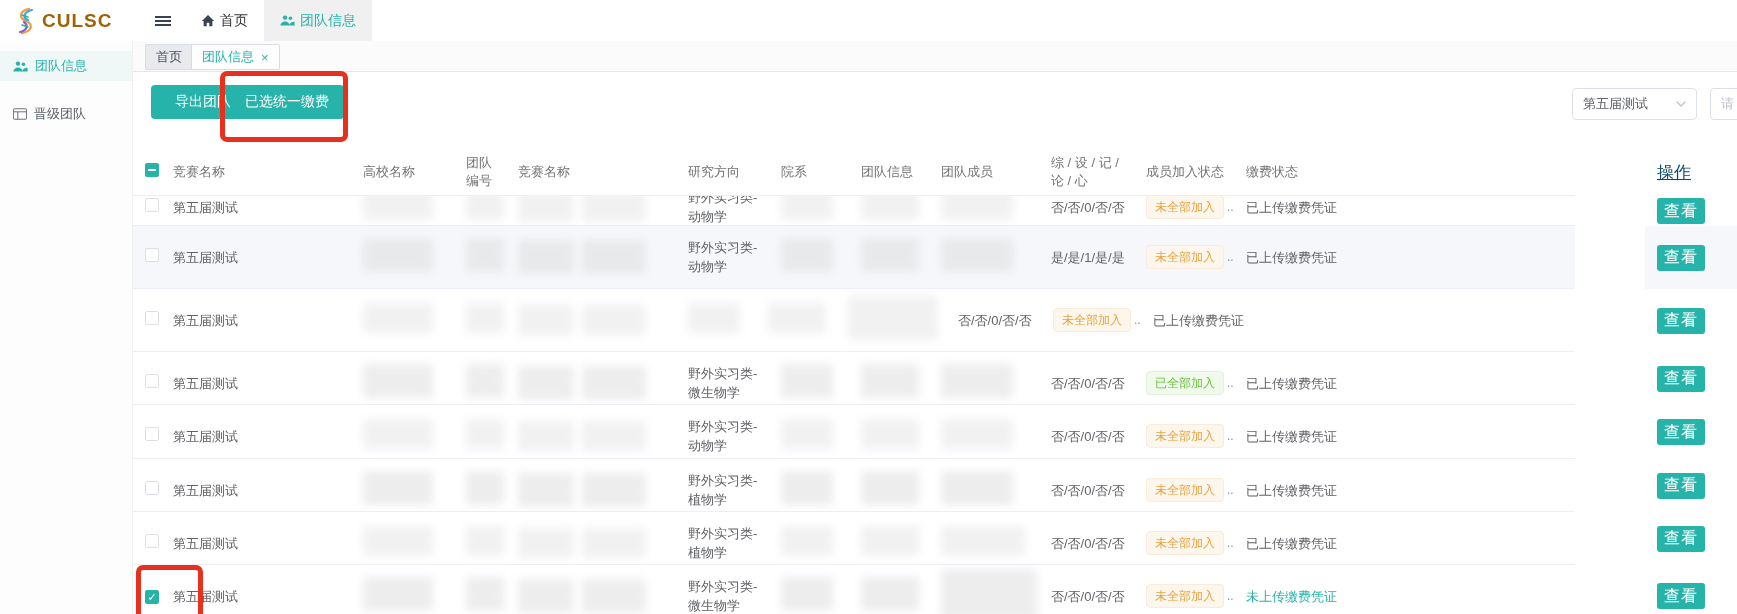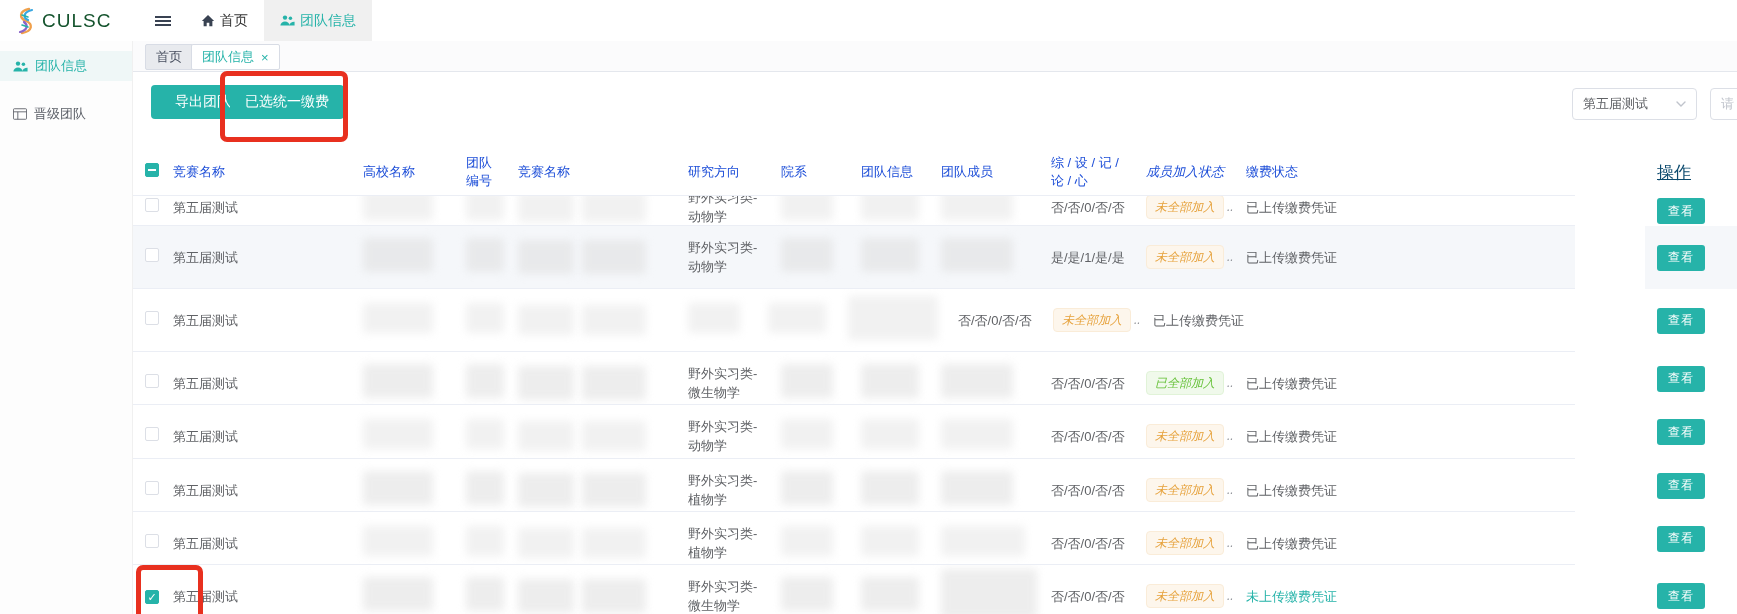--- a/index.html
+++ b/index.html
@@ -1,21 +1,21 @@
 <!DOCTYPE html>
 <html><head>
 <meta charset="utf-8">
 <style>
   html,body{margin:0;padding:0;background:#fff;font-family:"Liberation Sans","DejaVu Sans",sans-serif;}
   .screen{position:relative;width:1737px;height:614px;overflow:hidden;background:#fff;color:#606266;}
 
   
   .navbar{position:absolute;left:0;top:0;width:1737px;height:41px;background:#fff;z-index:30;}
   .brand{position:absolute;left:0;top:0;width:133px;height:41px;display:flex;align-items:center;gap:6px;padding-left:14px;box-sizing:border-box;}
-  .brand-text{font-size:19px;font-weight:normal;color:#14532d;letter-spacing:1px;}
+  .brand-text{font-size:19px;font-weight:bold;color:#a16207;letter-spacing:1px;}
   .hamburger{position:absolute;left:148px;top:0;height:41px;width:30px;display:flex;align-items:center;justify-content:center;cursor:pointer;}
   .hamburger .bar{display:block;width:16px;height:2px;background:#394252;margin:2px 0;}
   .nav-items{position:absolute;left:185px;top:0;height:41px;display:flex;align-items:stretch;}
   .nav-item{display:flex;align-items:center;gap:5px;padding:0 16px;font-size:14px;color:#333;cursor:pointer;}
   .nav-item svg{display:block;}
   .nav-item.active{background:#f0f0f0;color:#26b3a9;}
   .nav-item.active svg{fill:#26b3a9;}
 
   
   .sidebar{position:absolute;left:0;top:41px;width:133px;bottom:0;background:#fdfdfd;border-right:1px solid #f0f0f0;box-sizing:border-box;z-index:20;}
@@ -39,37 +39,37 @@
   .btn-pay{left:97px;top:44px;}
 
   .red-box{position:absolute;border:5px solid #e8301f;border-radius:7px;z-index:40;pointer-events:none;}
   .red-box-pay{left:87px;top:30px;width:118px;height:61px;}
   .red-box-check{left:3px;top:524px;width:57px;height:46px;}
 
   .session-select{position:absolute;left:1439px;top:47px;width:125px;height:32px;border:1px solid #dcdfe6;border-radius:4px;background:#fff;box-sizing:border-box;display:flex;align-items:center;justify-content:space-between;padding:0 10px;font-size:13px;color:#606266;cursor:pointer;}
   .partial-input{position:absolute;left:1577px;top:47px;width:80px;height:32px;border:1px solid #dcdfe6;border-radius:4px;background:#fff;box-sizing:border-box;display:flex;align-items:center;padding:0 10px;font-size:13px;color:#c0c4cc;}
 
   
-  .thead{position:absolute;left:0;top:107px;width:1442px;height:48px;background:#fff;display:flex;align-items:center;font-size:13px;color:#1d4ed8;border-bottom:1px solid #ebeef5;box-sizing:border-box;z-index:10;}
+  .thead{position:absolute;left:0;top:107px;width:1442px;height:48px;background:#fff;display:flex;align-items:center;font-size:13px;color:#737373;border-bottom:1px solid #ebeef5;box-sizing:border-box;z-index:10;}
   .tbody{position:absolute;left:0;top:155px;width:1442px;}
   .tr{position:relative;overflow:hidden;border-bottom:1px solid #ebeef5;box-sizing:border-box;}
   .tr.stripe{background:#f5f7fa;}
   .tr-inner{position:absolute;left:0;top:0;width:100%;height:62px;display:flex;align-items:center;}
   .td,.th{box-sizing:border-box;padding:0 8px;flex:0 0 auto;}
   .c-check{width:32px;padding-left:12px;}
   .c-comp{width:190px;}
   .c-univ{width:103px;}
   .c-tno{width:52px;}
   .c-proj{width:170px;display:flex;gap:8px;align-items:center;}
   .c-dir{width:93px;}
   .c-dept{width:80px;}
   .c-adv{width:80px;}
   .c-mem{width:110px;}
   .c-flags{width:95px;}
-  .c-join{width:100px;display:flex;align-items:center;gap:3px;padding-right:0;font-style:italic;}
+  .c-join{width:100px;display:flex;align-items:center;gap:3px;padding-right:0;}
   .c-pay{width:327px;}
   .ct{font-size:13px;color:#606266;line-height:19px;display:block;}
   .ct.pending{color:#26b3a9;}
   .dots{font-size:12px;color:#909399;}
 
   .cb{display:inline-block;width:14px;height:14px;border:1px solid #dcdfe6;border-radius:2px;background:#fff;box-sizing:border-box;position:relative;cursor:pointer;}
   .cb.checked{background:#26b3a9;border-color:#26b3a9;color:#fff;font-size:11px;line-height:12px;text-align:center;}
   .cb.indeterminate{background:#26b3a9;border-color:#26b3a9;}
   .cb.indeterminate::after{content:"";position:absolute;left:2px;top:5px;width:8px;height:2px;background:#fff;}
 
@@ -82,21 +82,21 @@
   .tr:nth-child(odd) .blur{opacity:.42;height:30px;}
   .tr:nth-child(3) .c-mem .blur{width:90px;height:44px;}
   .tr:nth-child(8) .c-mem .blur{width:96px;height:50px;}
   .tr:nth-child(7) .c-mem .blur{width:84px;}
 
   
   .actions-col{position:absolute;left:1512px;top:107px;width:92px;background:#fff;z-index:12;}
   .a-head{height:48px;display:flex;align-items:center;font-size:17px;color:#0c4a6e;padding-left:12px;box-sizing:border-box;text-decoration:underline;}
   .a-row{display:flex;align-items:center;padding-left:12px;box-sizing:border-box;}
   .a-row.stripe{background:#f5f7fa;}
-  .btn-view{width:48px;height:26px;border:none;border-radius:3px;background:#26b3a9;color:#fff;font-size:12px;cursor:pointer;font-family:inherit;letter-spacing:1px;padding:0;}
+  .btn-view{width:48px;height:26px;border:none;border-radius:3px;background:#26b3a9;color:#fff;font-size:16px;cursor:pointer;font-family:inherit;letter-spacing:1px;padding:0;}
 </style>
 </head>
 <body>
 
 <div class="screen">
 
   <header class="navbar">
     <div class="brand">
       <svg width="22" height="28" viewBox="0 0 22 28">
         <path d="M15 2 C5 4 5 11 12 14 C19 17 19 24 8 26" fill="none" stroke="#f0a04b" stroke-width="2.4" stroke-linecap="round"></path>

